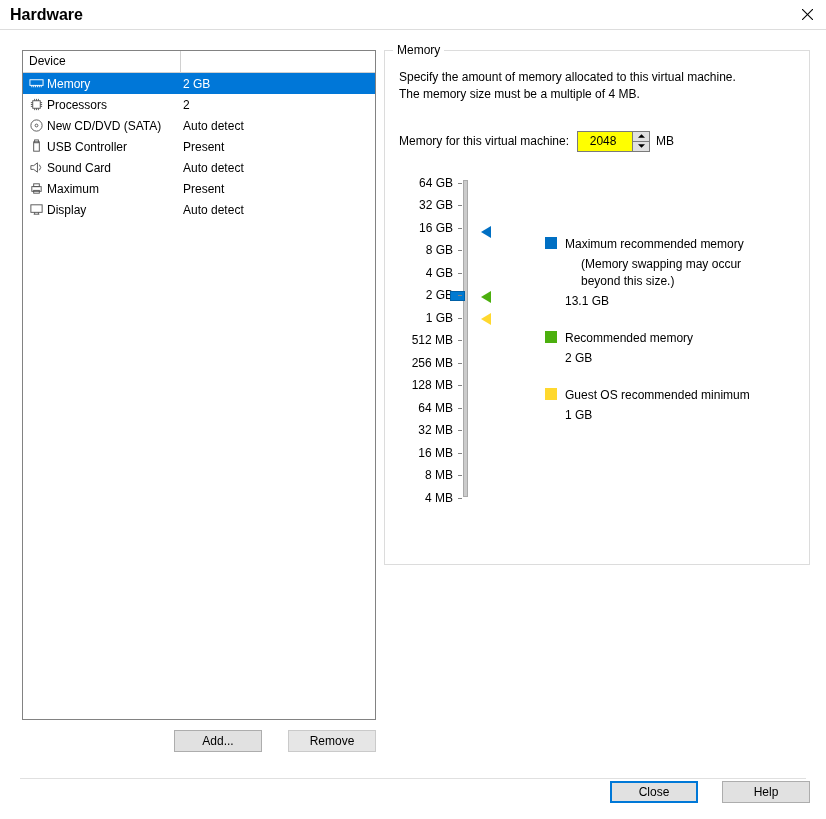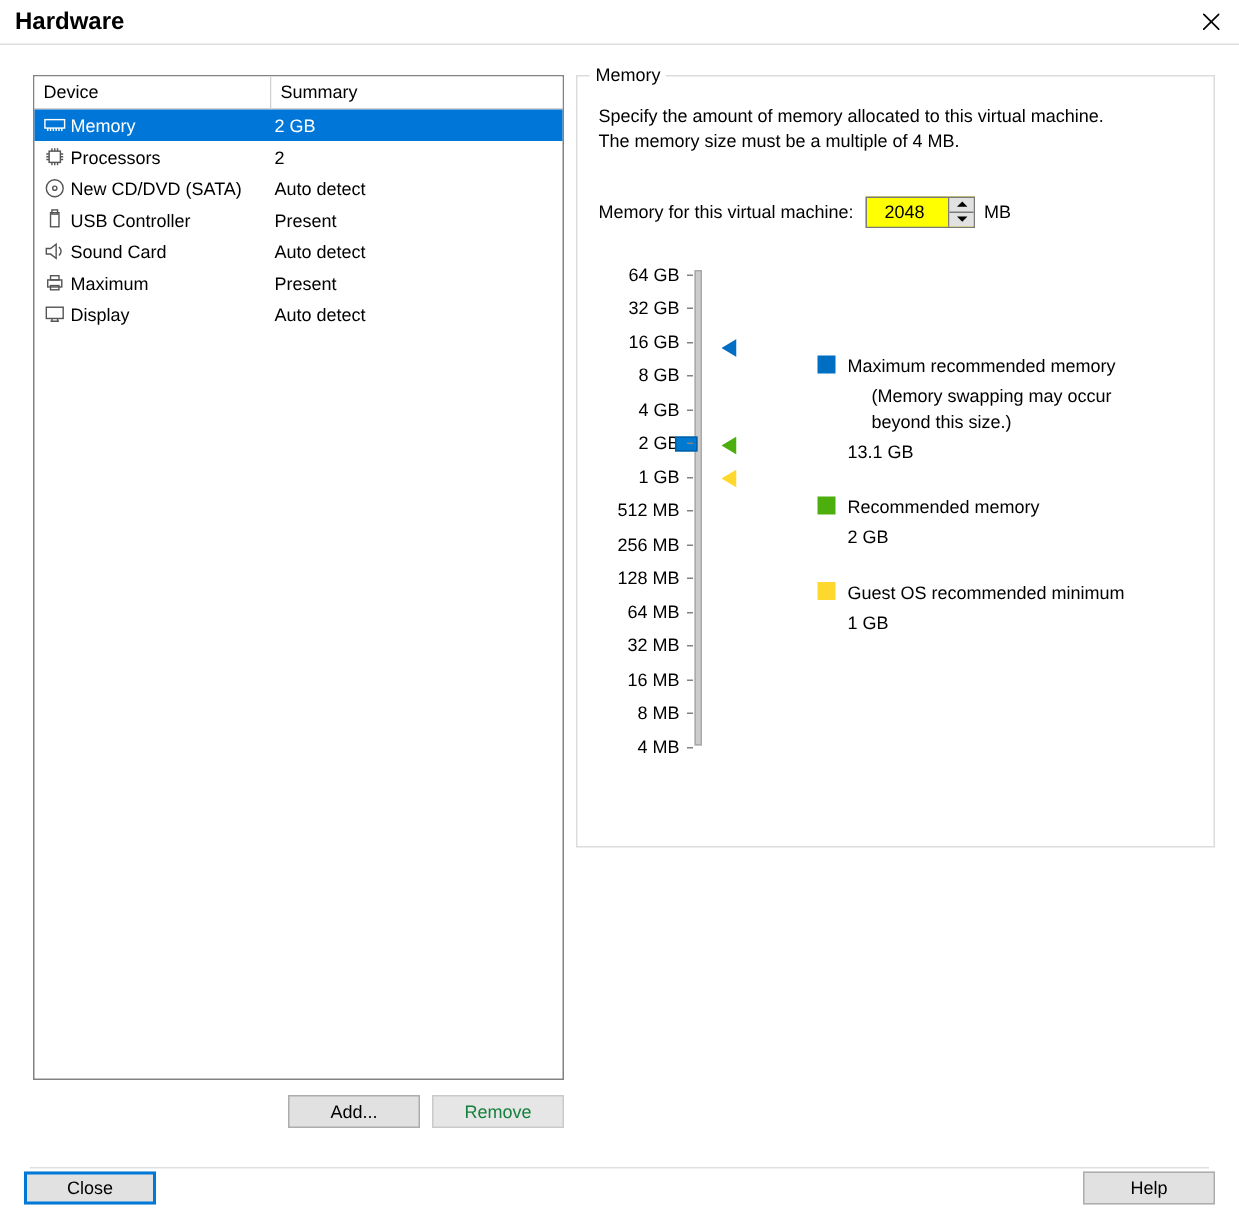--- a/index.html
+++ b/index.html
@@ -80,22 +80,23 @@
   height: 22px;
   background: #e1e1e1;
   border: 1px solid #adadad;
   font-family: inherit;
   font-size: 12px;
   cursor: pointer;
 }
 .btn:disabled {
   background: #e6e6e6;
   border: 1px solid #cacaca;
-  color: #15803d;
+  color: #000000;
   cursor: default;
+  margin-left: 18px;
 }
 .btn.primary {
   border: 2px solid #0078d7;
   background: #e1e1e1;
 }
 .right-col {
   flex: 1;
   margin-left: 8px;
 }
 .groupbox {
@@ -194,21 +195,21 @@
 .legend-item { display: flex; margin-bottom: 4px; }
 .sqr { width: 12px; height: 12px; margin-right: 8px; margin-top: 1px; flex-shrink: 0; }
 .sqr.blue { background: #006fc3; }
 .sqr.green { background: #4caf0e; }
 .sqr.yellow { background: #ffd82e; }
 .legend-txt { line-height: 1.4; }
 .legend-note { margin-left: 36px; margin-bottom: 4px; line-height: 1.4; }
 .legend-val { margin-left: 20px; margin-bottom: 22px; }
 .bottom-bar {
   display: flex;
-  justify-content: space-between;
+  justify-content: flex-end;
   gap: 24px;
   padding: 6px 16px;
   border-top: 1px solid #e0e0e0;
   position: absolute;
   bottom: 10px;
   left: 0;
   right: 0;
   border-top: none;
 }
 .sep {
@@ -227,21 +228,20 @@
         <line x1="10" y1="0" x2="0" y2="10" stroke-width="1"></line>
       </svg>
   </div>
 </div>
 
 <div class="dialog-body">
   <div class="left-col">
     <div class="device-table">
       <div class="table-header">
         <div class="th device">Device</div>
-        <div class="th summary">Summary</div>
       </div>
       <div class="table-body">
         <div class="row selected">
           <span class="icon">
               <svg viewBox="0 0 16 16">
                 <rect x="1" y="4" width="14" height="6" fill="none" stroke="#fff" stroke-width="1"></rect>
                 <line x1="3" y1="10" x2="3" y2="12" stroke="#fff"></line>
                 <line x1="5" y1="10" x2="5" y2="12" stroke="#fff"></line>
                 <line x1="7" y1="10" x2="7" y2="12" stroke="#fff"></line>
                 <line x1="9" y1="10" x2="9" y2="12" stroke="#fff"></line>

